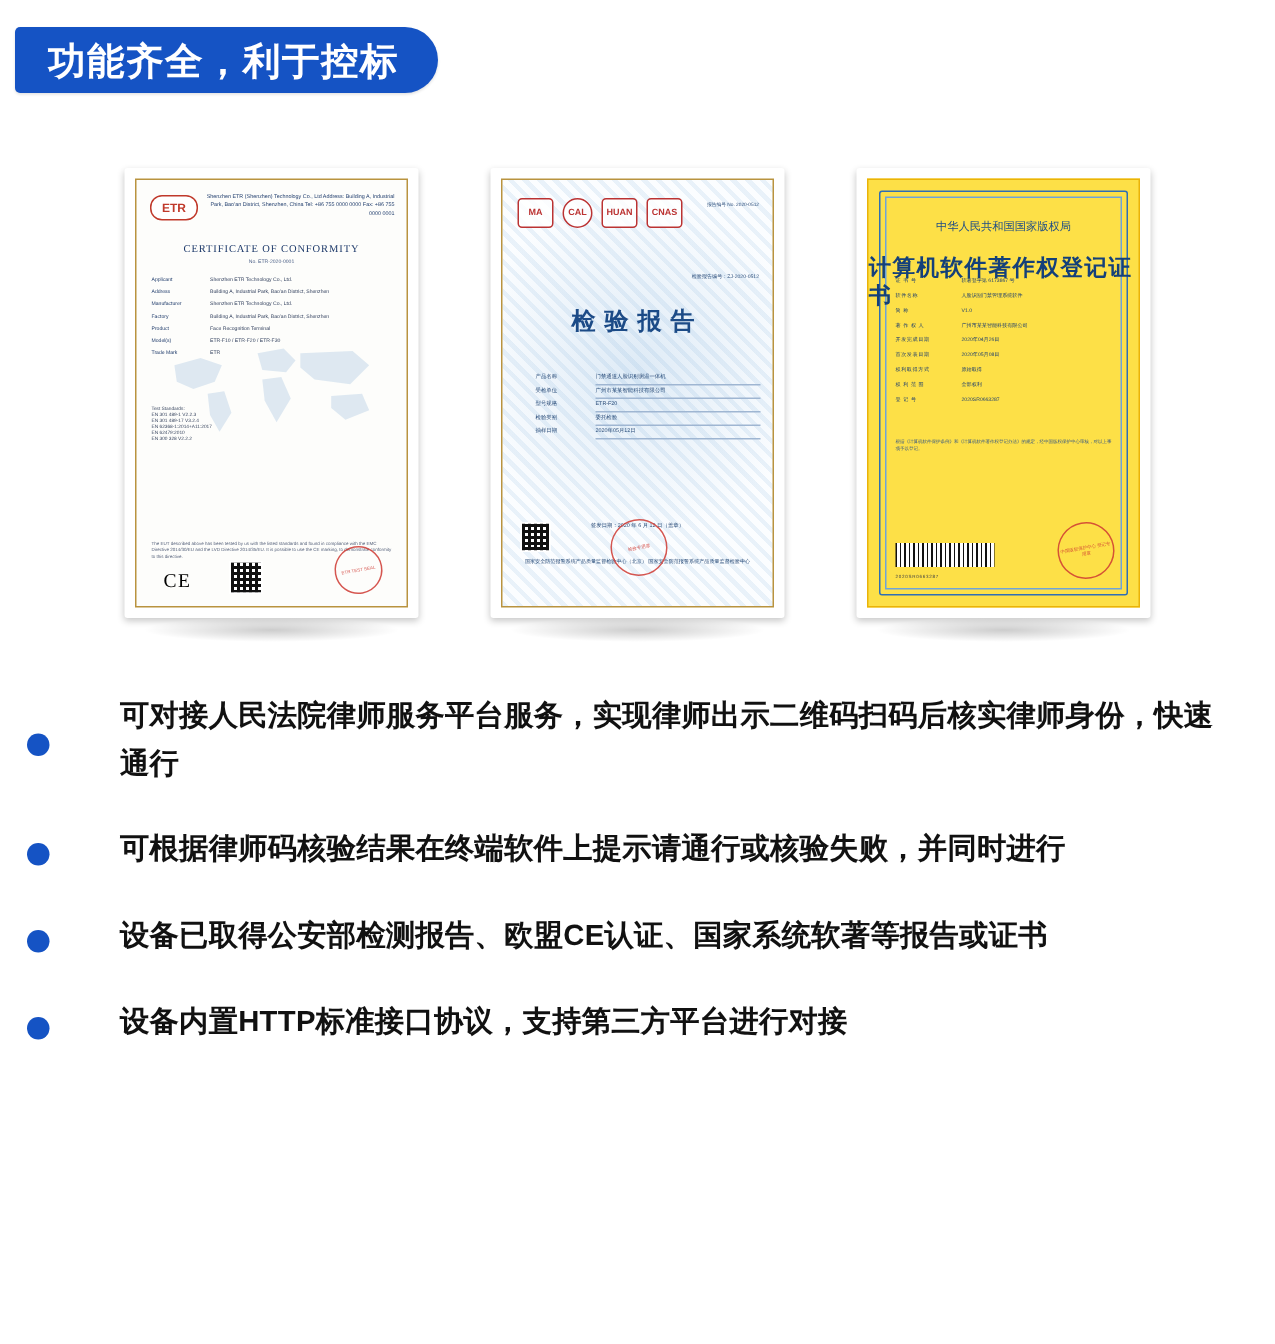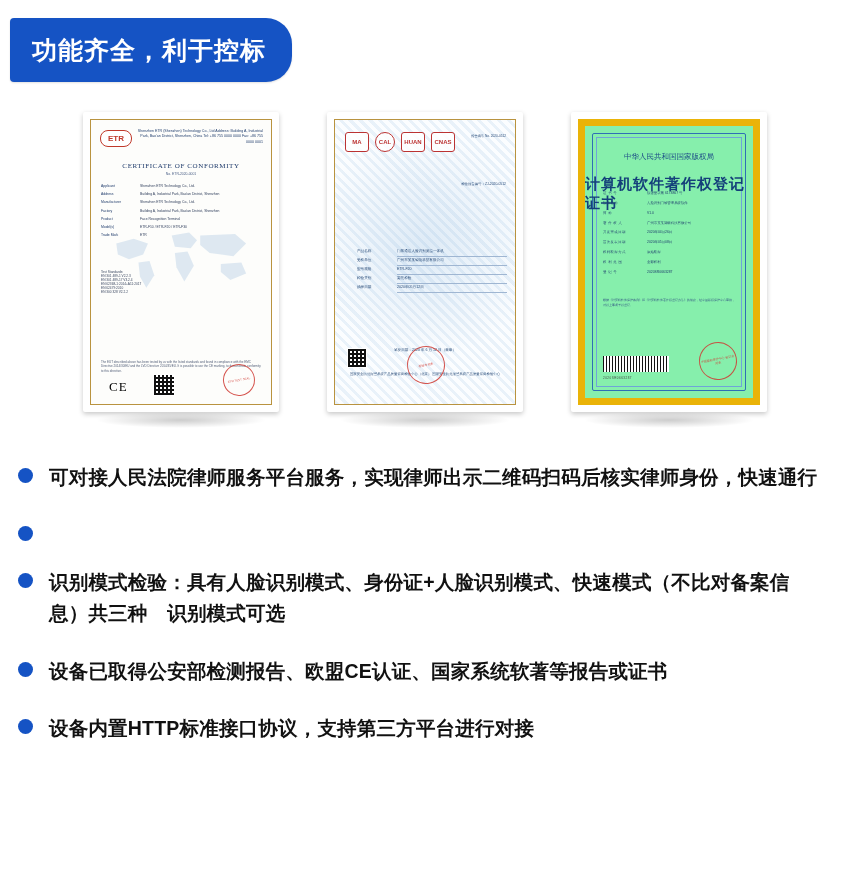--- a/index.html
+++ b/index.html
@@ -18,21 +18,21 @@
     position: relative;
     width: 850px;
     height: 896px;
   }
 
   
   .header-badge {
     position: absolute;
     left: 10px;
     top: 18px;
-    height: 64px;
+    height: 44px;
     padding: 0 26px 0 22px;
     border-radius: 4px 26px 26px 4px;
     background: #1553c4;
     display: flex;
     align-items: center;
     box-shadow: 0 1px 2px rgba(0,0,0,0.12);
   }
   .header-badge .title {
     color: #ffffff;
     font-size: 25px;
@@ -316,22 +316,22 @@
   .stamp-2 {
     left: 50%;
     margin-left: -18px;
     bottom: 20px;
     width: 36px;
     height: 36px;
   }
 
   
   .c3 .cert-inner {
-    background: #86efac;
-    border: 7px solid #eab308;
+    background: #fde047;
+    border: 1px solid #eab308;
   }
   .c3-border {
     position: absolute;
     inset: 7px;
     border: 1.5px solid #2f6fb5;
     border-radius: 2px;
   }
   .c3-border:before {
     content: "";
     position: absolute;
@@ -407,22 +407,23 @@
   .bullets {
     position: absolute;
     left: 0;
     top: 462px;
     width: 850px;
     padding: 0 30px 0 18px;
     box-sizing: border-box;
   }
   .bullet {
     display: flex;
-    align-items: flex-start;
+    align-items: center;
     margin-bottom: 26px;
+    gap: 31px;
   }
   .bullet .dot {
     flex: none;
     width: 15px;
     height: 15px;
     border-radius: 50%;
     background: #1553c4;
     margin: 6px 16px 0 0;
   }
   .bullet .text {
@@ -516,20 +517,21 @@
       <div class="cert-inner">
         <div class="c2-marks">
           <span class="m">MA</span>
           <span class="m round">CAL</span>
           <span class="m">HUAN</span>
           <span class="m">CNAS</span>
         </div>
         <div class="c2-code">报告编号
 No. 2020-0512</div>
         <div class="c2-no">检验报告编号：ZJ-2020-0512</div>
+        <div class="c2-title">检验报告</div>
 
         <div class="c2-fields">
           <div class="row">
             <span class="k">产品名称</span>
             <span class="v">门禁通道人脸识别测温一体机</span>
           </div>
           <div class="row">
             <span class="k">受检单位</span>
             <span class="v">广州市某某智能科技有限公司</span>
           </div>
@@ -611,24 +613,21 @@
     </div>
   </div>
 
   <div class="bullets">
     <div class="bullet">
       <span class="dot"></span>
       <span class="text">可对接人民法院律师服务平台服务，实现律师出示二维码扫码后核实律师身份，快速通行</span>
     </div>
     <div class="bullet">
       <span class="dot"></span>
-    </div>
-    <div class="bullet">
-      <span class="dot"></span>
-      <span class="text">识别模式检验：具有人脸识别模式、身份证+人脸识别模式、快速模式（不比对备案信息）共三种　识别模式可选</span>
+      <span class="text">可根据律师码核验结果在终端软件上提示请通行或核验失败，并同时进行</span>
     </div>
     <div class="bullet">
       <span class="dot"></span>
       <span class="text">设备已取得公安部检测报告、欧盟CE认证、国家系统软著等报告或证书</span>
     </div>
     <div class="bullet">
       <span class="dot"></span>
       <span class="text">设备内置HTTP标准接口协议，支持第三方平台进行对接</span>
     </div>
   </div>

